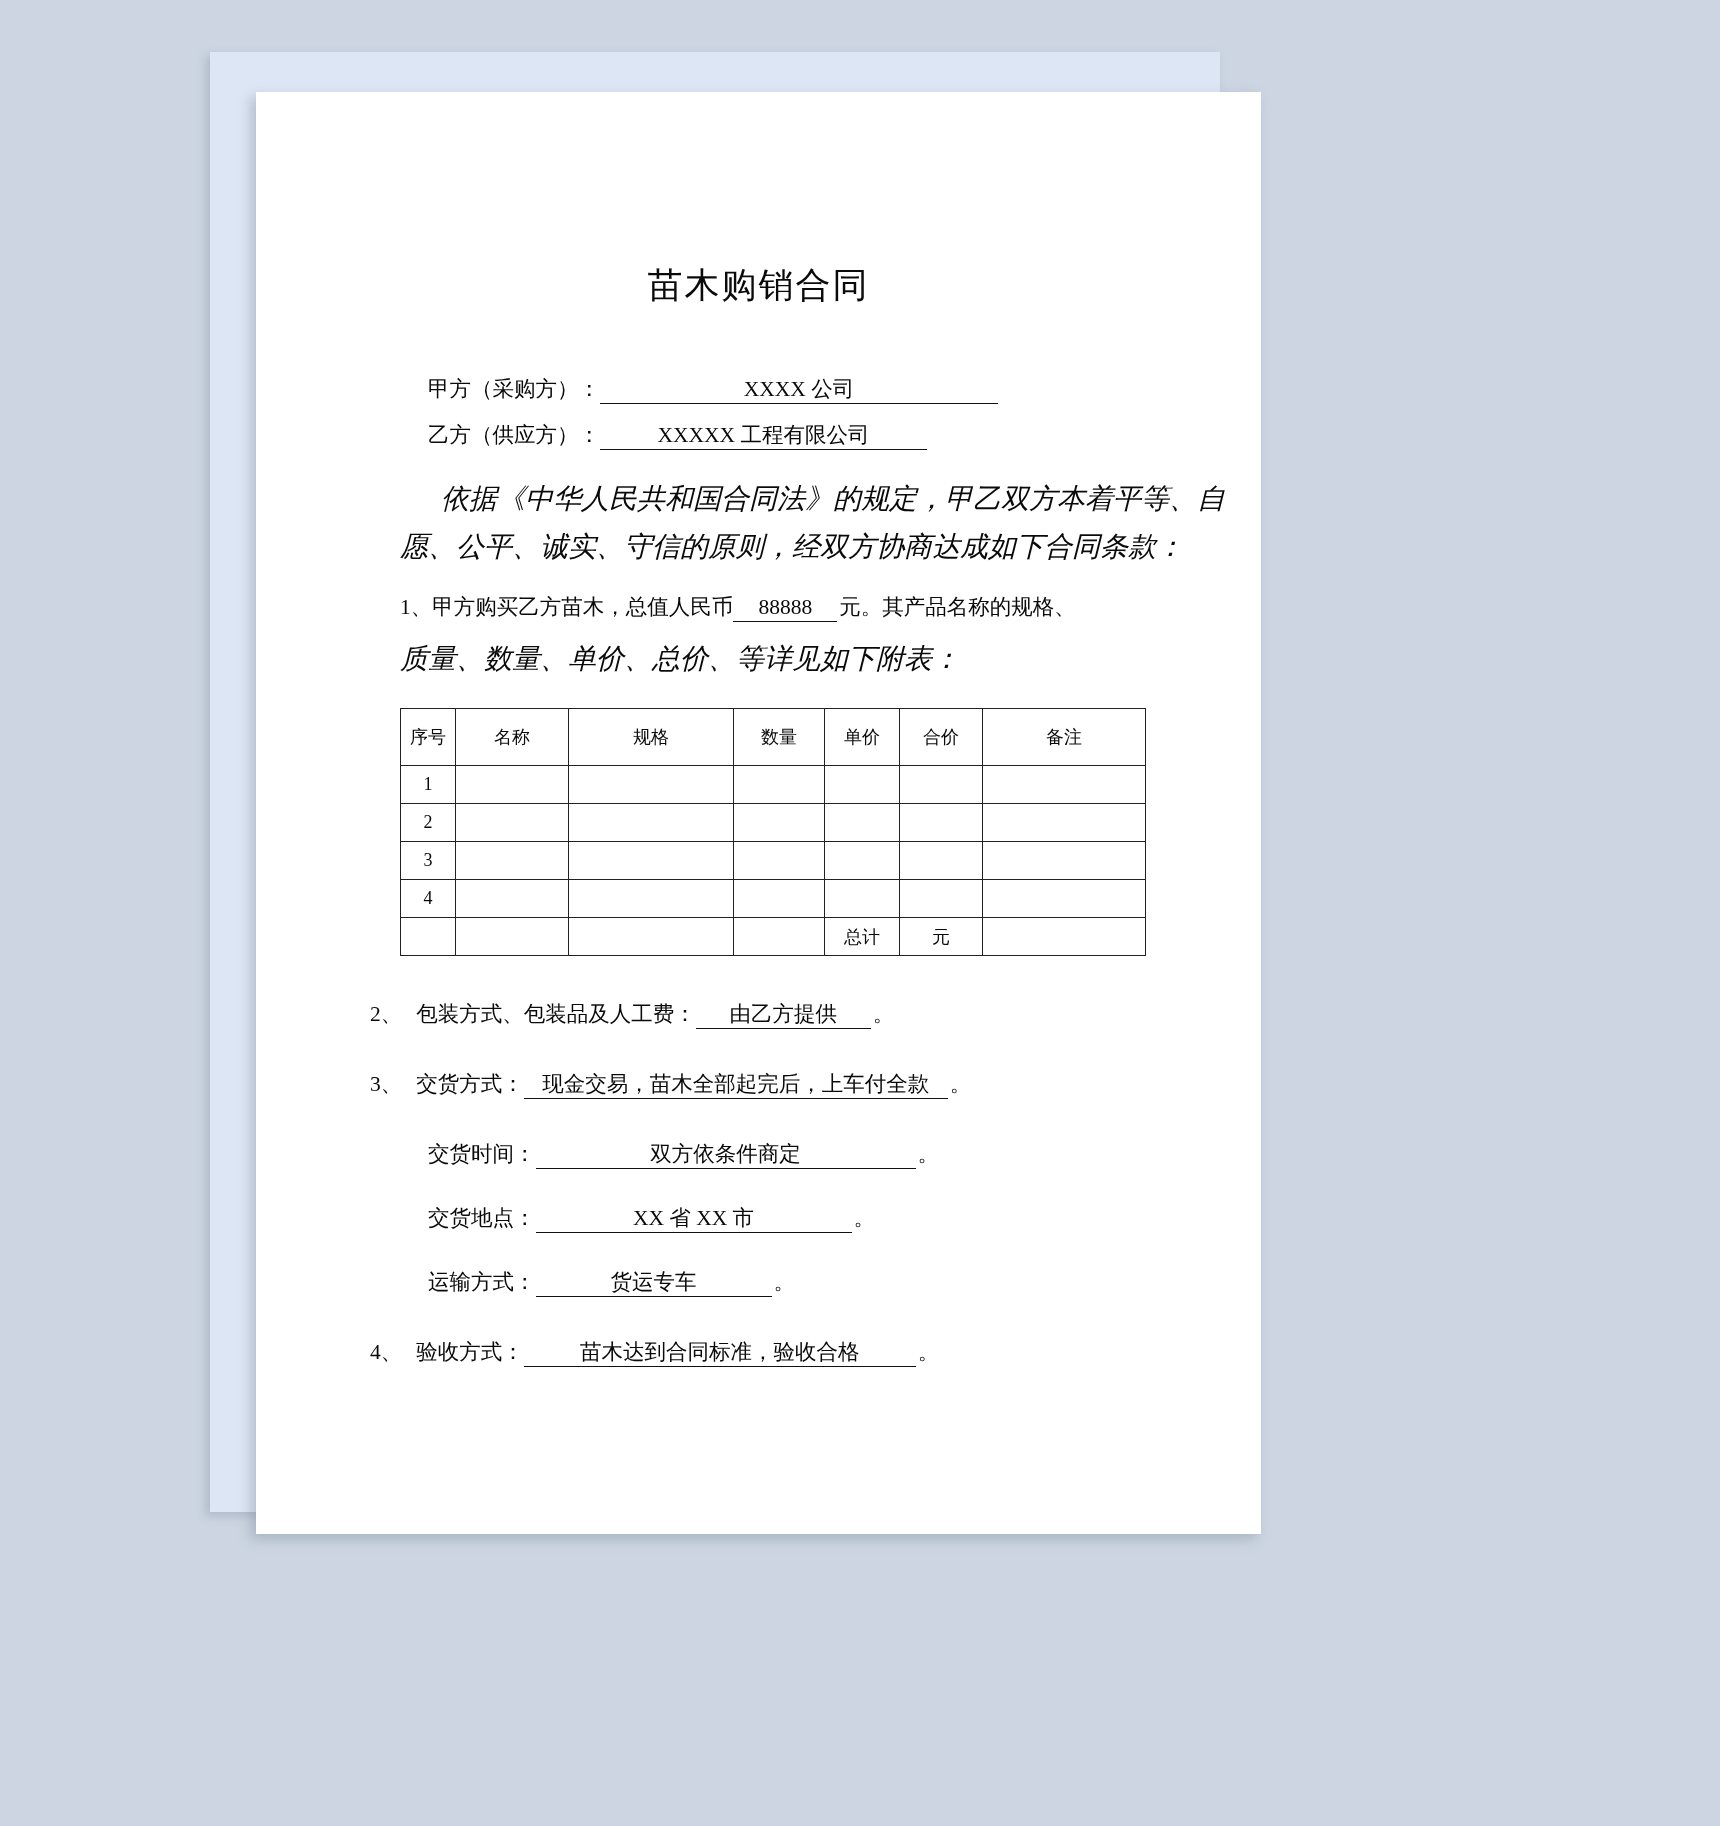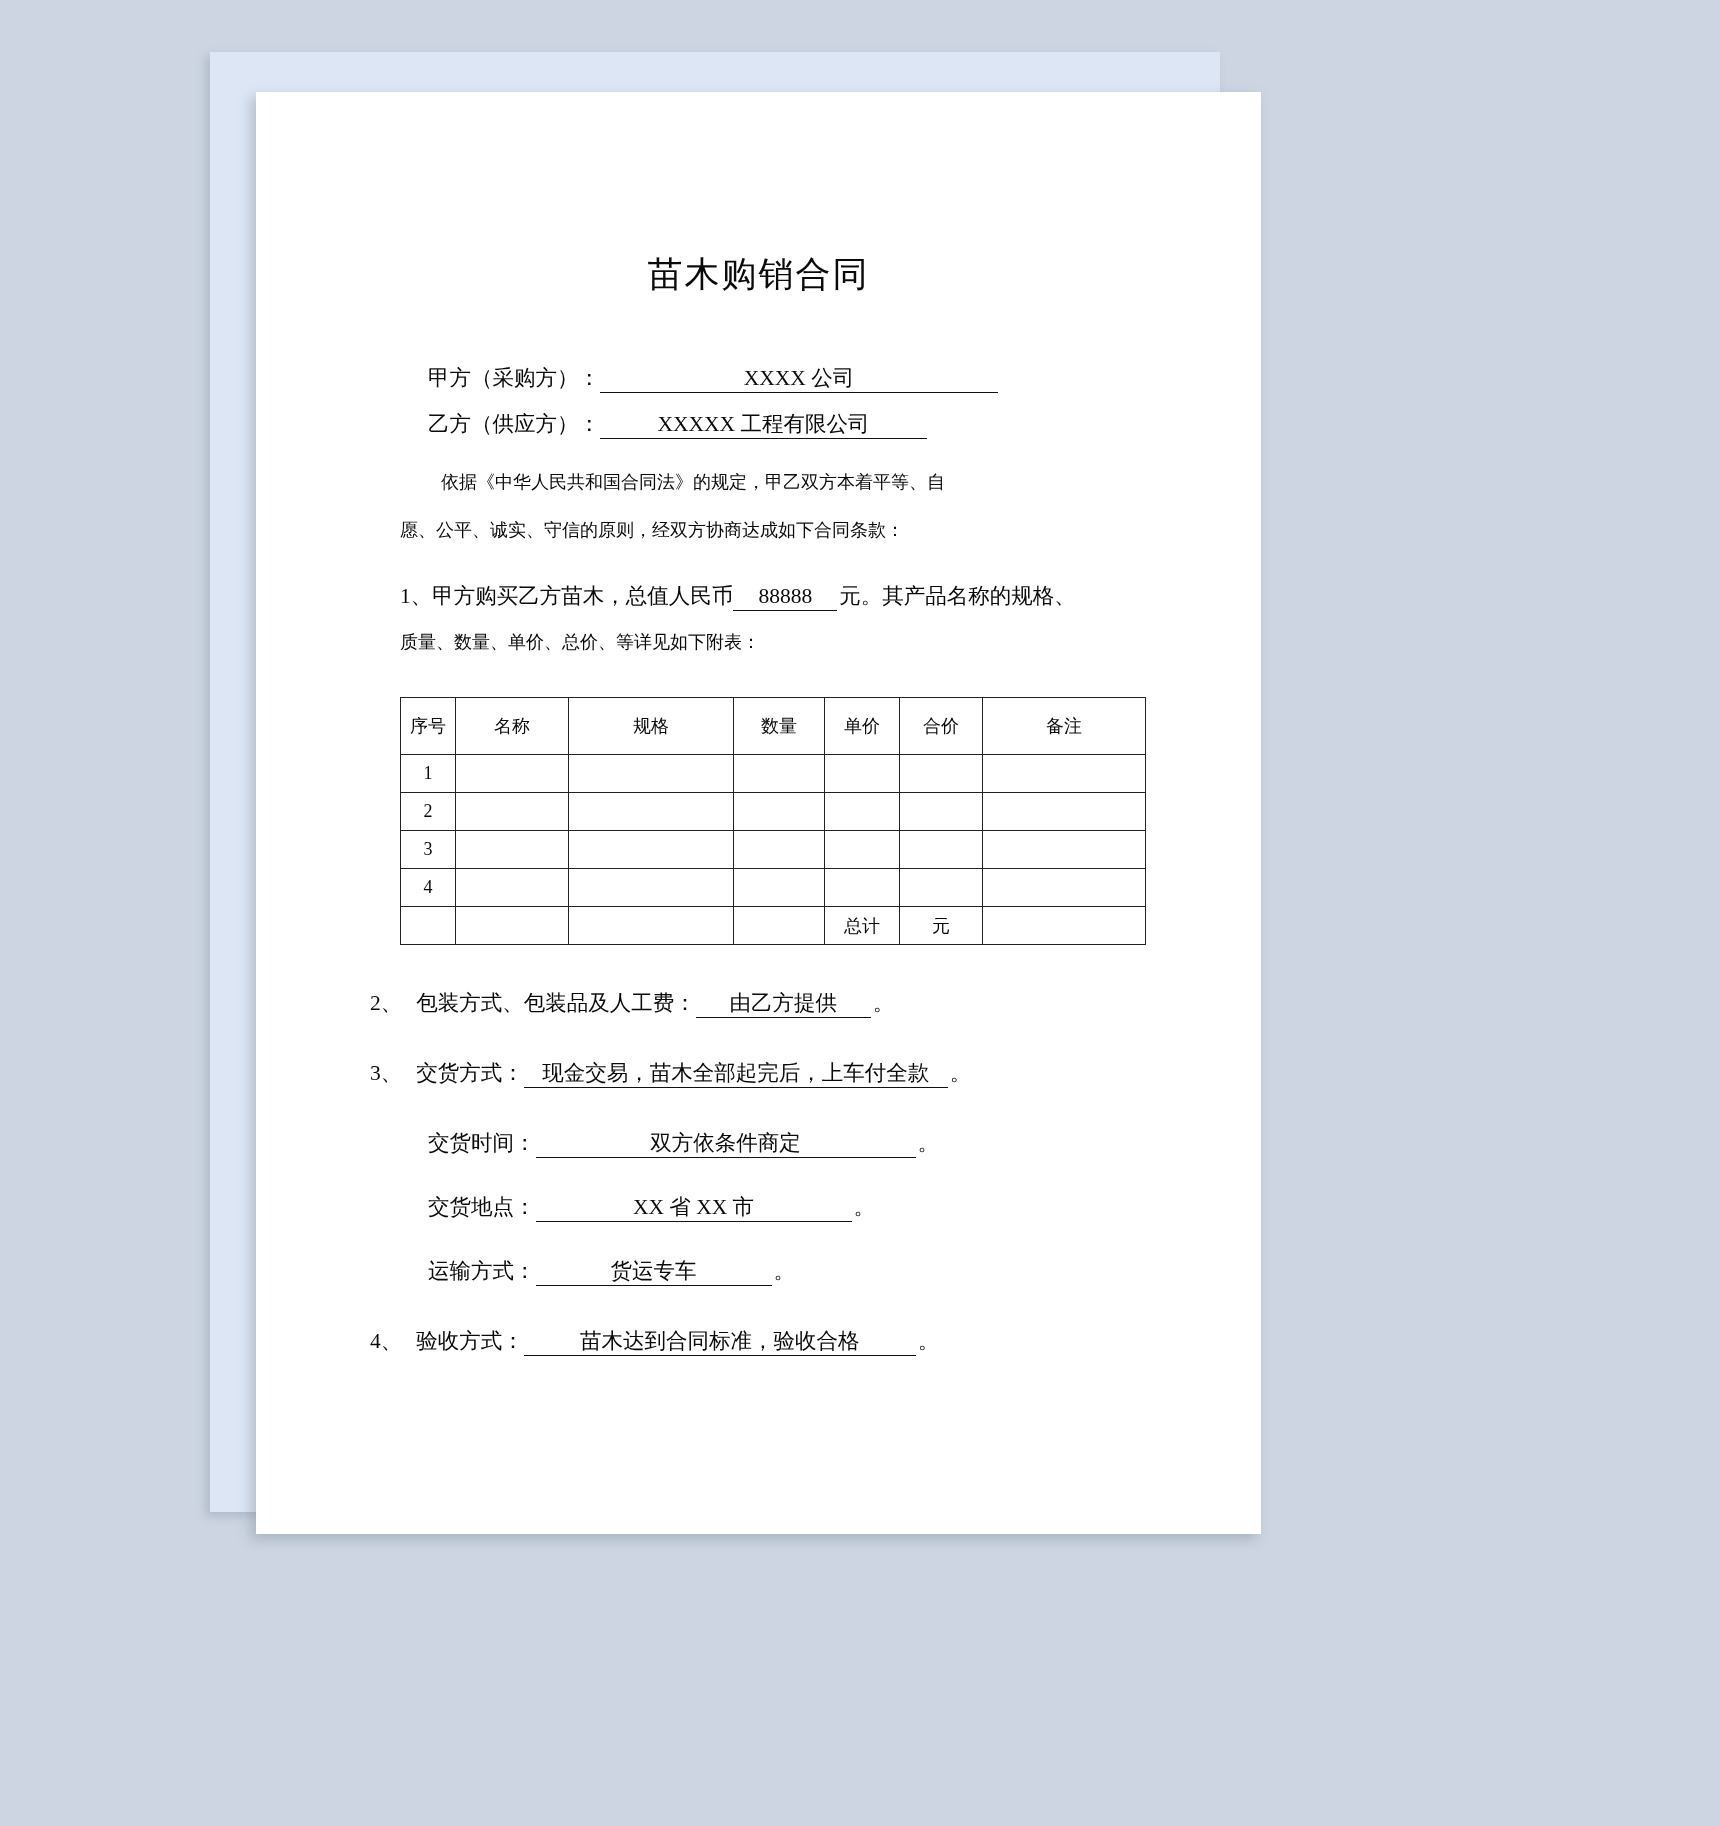--- a/index.html
+++ b/index.html
@@ -31,21 +31,21 @@
     top: 92px;
     width: 1005px;
     height: 1442px;
     background: #ffffff;
     box-shadow: -5px 5px 12px rgba(115,130,150,0.40);
     box-sizing: border-box;
   }
   #page-inner {
     position: absolute;
     left: 0;
-    top: 1px;
+    top: 12px;
     width: 1005px;
     height: 1010px;
     padding-left: 28px;
   }
 
   
   .doc-title {
     position: absolute;
     left: 0;
     top: 158px;
@@ -77,24 +77,25 @@
     color: #0a0a0a;
     padding: 0 4px 1px 4px;
     box-sizing: border-box;
   }
   .fill.num {
     font-family: "Liberation Serif", "DejaVu Serif", serif;
   }
 
   .para {
     position: absolute;
-    font-size: 18px;
+    font-size: 28px;
     color: #0a0a0a;
     white-space: nowrap;
     line-height: 1.1;
+    font-style: italic;
   }
 
   .suffix { flex: none; padding-left: 2px; }
 
   
   #goods-table {
     position: absolute;
     left: 144px;
     top: 604px;
     width: 724px;

